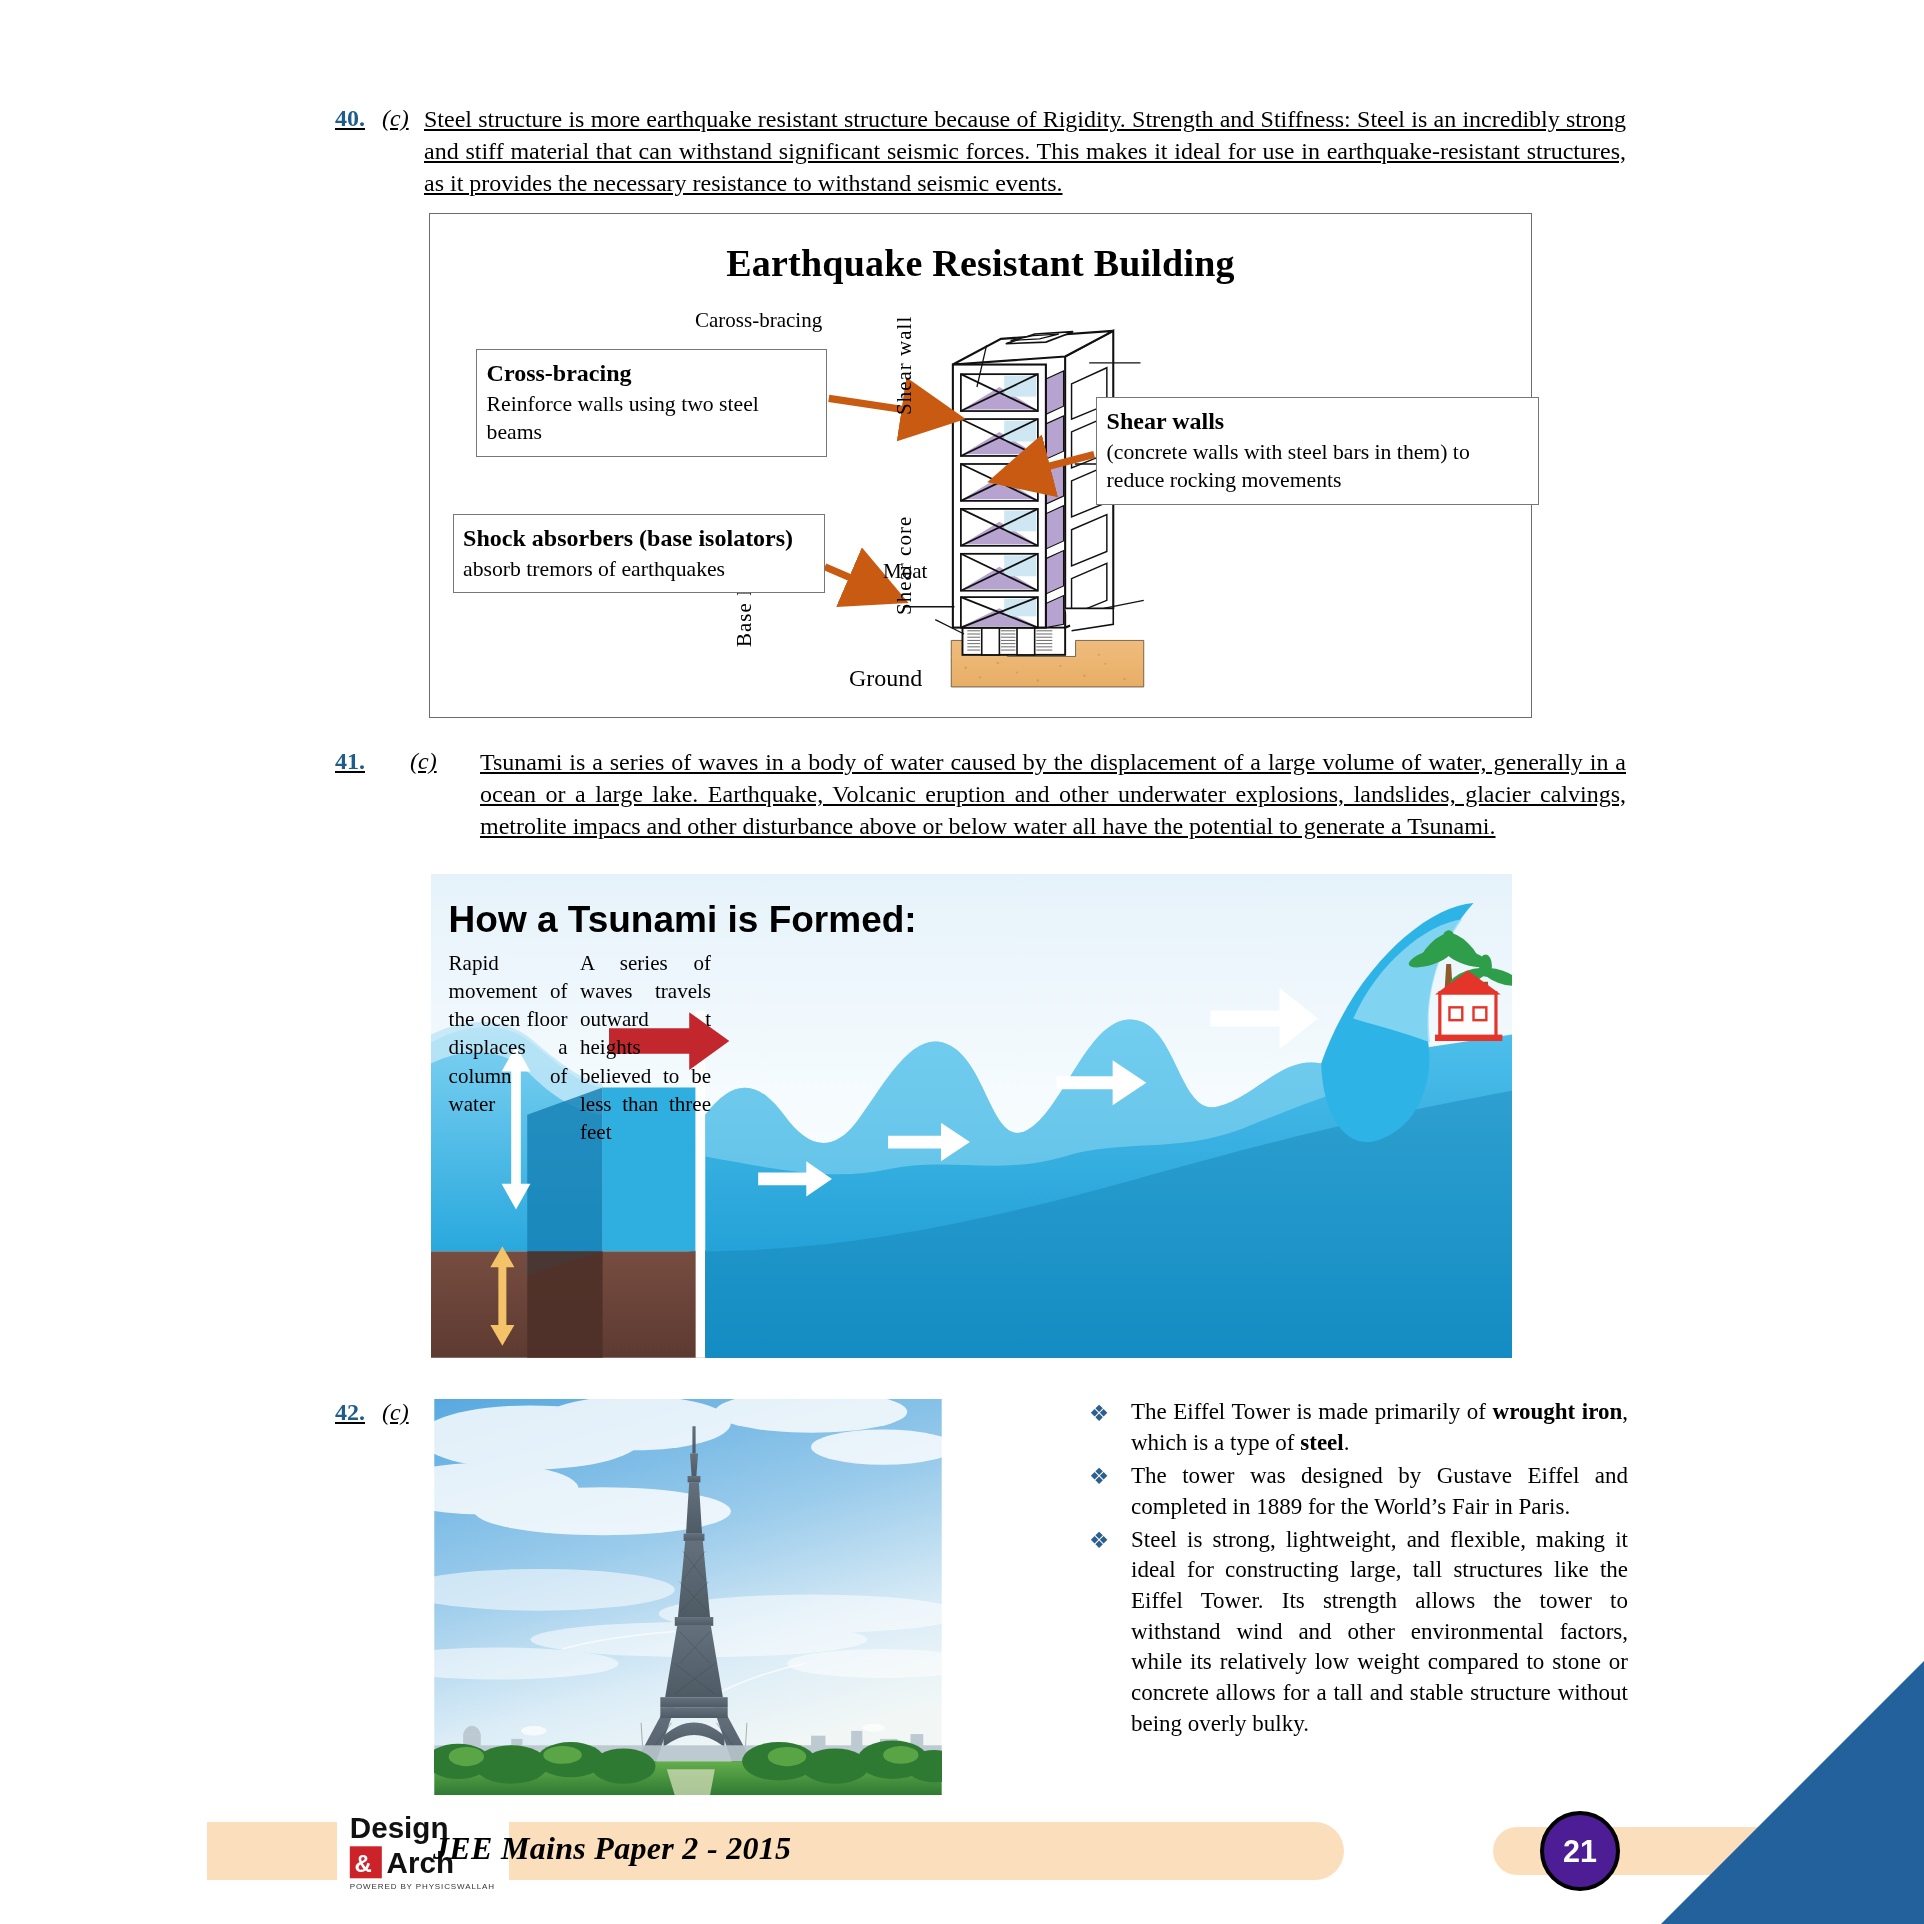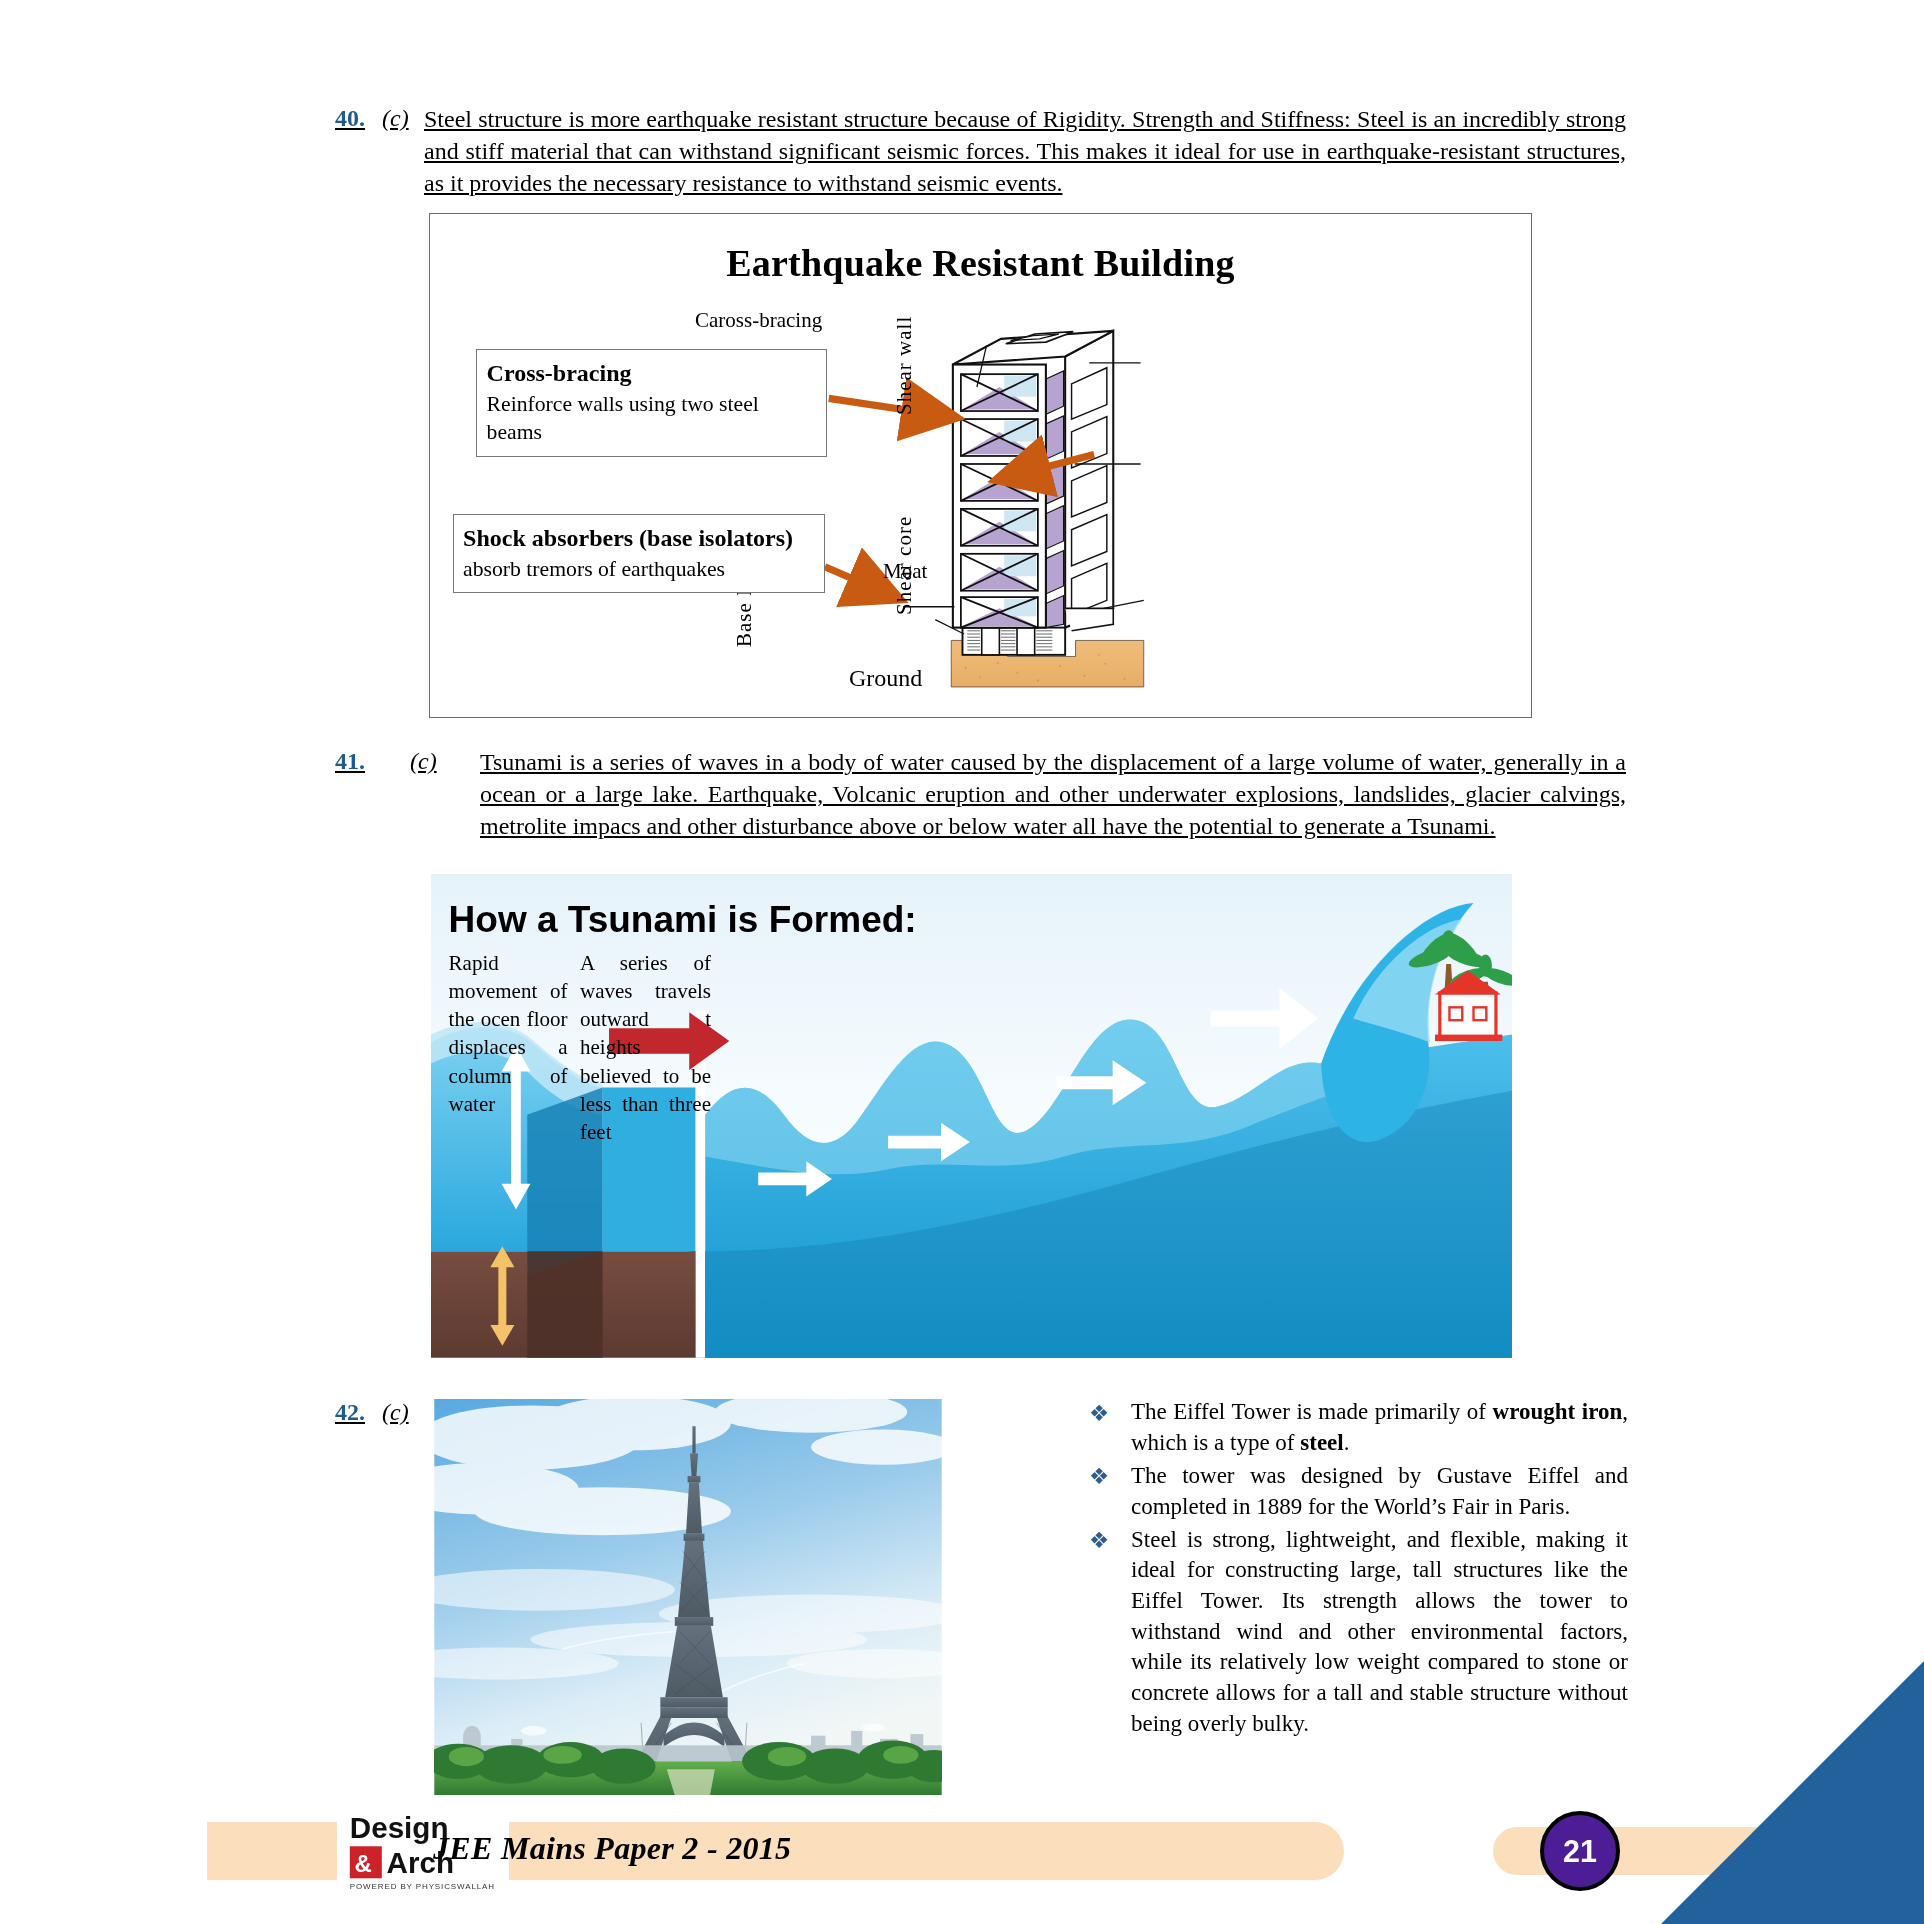--- a/index.html
+++ b/index.html
@@ -305,20 +305,24 @@
     <div class="fig-lbl vert" style="left:462px;top:401px;">Shear core</div>
     <div class="fig-lbl vert" style="left:302px;top:433px;">Base Isolator</div>
     <div class="fig-lbl" style="left:453px;top:345px;text-align:right;">Moat</div>
     <div class="fig-lbl" style="left:419px;top:451px;font-size:24px;">Ground</div>
 
     <div class="callout" id="co-cross">
       <div class="c-head">Cross-bracing</div>
       <div class="c-body">Reinforce walls using two steel beams</div>
     </div>
 
+    <div class="callout" id="co-shear">
+      <div class="c-head">Shear walls</div>
+      <div class="c-body">(concrete walls with steel bars in them) to reduce rocking movements</div>
+    </div>
 
     <div class="callout" id="co-shock">
       <div class="c-head">Shock absorbers (base isolators)</div>
       <div class="c-body">absorb tremors of earthquakes</div>
     </div>
   </div>
 
   <div class="qblock" id="q41" style="left:335px;top:746px;width:1291px;gap:28px;">
     <div class="qnum">41.</div>
     <div class="qopt">(c)</div>

